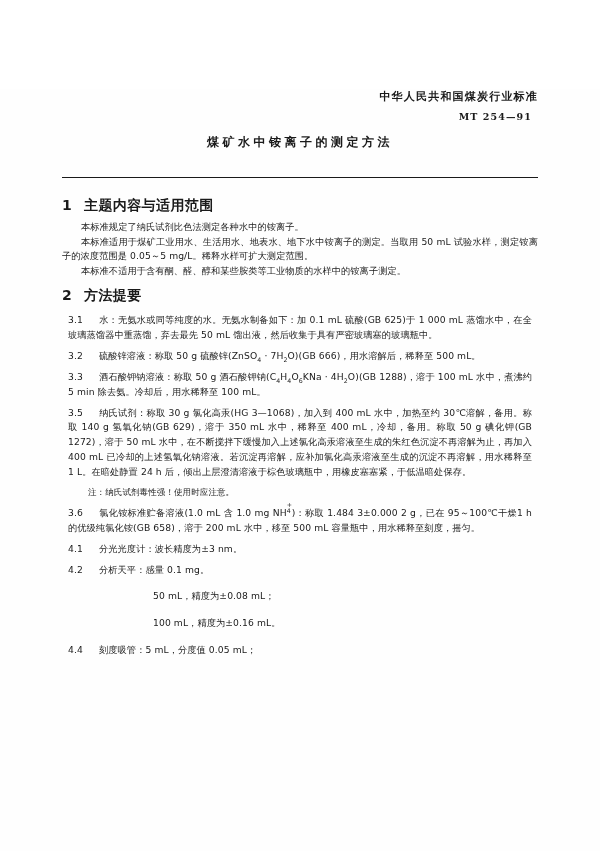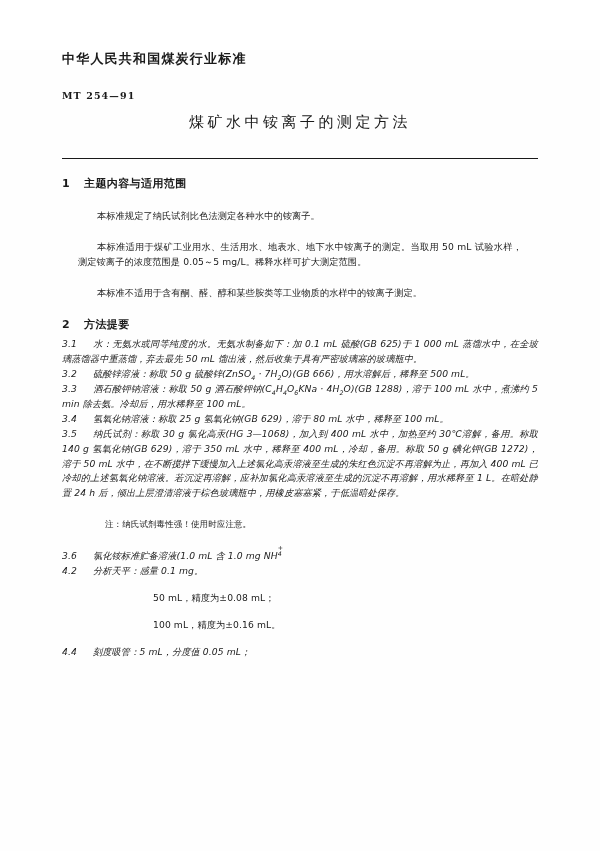--- a/index.html
+++ b/index.html
@@ -18,86 +18,85 @@
     position: relative;
     width: 600px;
     height: 851px;
     box-sizing: border-box;
     padding: 0 62px;
     background: #fefefe;
   }
 
   
   .std-org {
-    text-align: left;
-    font-size: 13px;
+    text-align: right;
+    font-size: 11px;
     font-weight: bold;
     letter-spacing: 1.2px;
-    margin-top: 50px;
+    margin-top: 89px;
   }
   .std-code-row {
-    text-align: left;
-    margin-top: 16px;
+    text-align: right;
+    margin-top: 1px;
     padding-right: 6px;
   }
   .std-code {
     font-size: 9.5px;
     font-weight: bold;
     letter-spacing: 1.1px;
     font-family: "DejaVu Serif", "Liberation Serif", serif;
   }
   .std-title {
     text-align: center;
-    font-size: 15px;
-    font-weight: normal;
+    font-size: 12px;
+    font-weight: bold;
     letter-spacing: 3.5px;
     margin-top: 10px;
   }
   .rule-top {
     border: 0;
     border-top: 1.3px solid #1a1a1a;
     margin: 26px 0 0 0;
   }
 
   
   .body {
     margin-top: 16px;
     font-size: 9.2px;
     line-height: 1.62;
   }
   .sec-head {
     font-weight: bold;
-    font-size: 11px;
+    font-size: 14px;
     margin-top: 5px;
     margin-bottom: 3px;
     letter-spacing: 0.4px;
   }
   .sec-head .num {
     display: inline-block;
     width: 22px;
   }
   p.para {
-    margin: 16px;
+    margin: 0;
     text-indent: 19px;
     text-align: justify;
     letter-spacing: 0.1px;
   }
   p.item {
-    margin: 0;
+    margin: 6px;
     text-align: justify;
     letter-spacing: 0.1px;
     padding-left: 0;
-    font-style: italic;
   }
   p.item .inum {
     display: inline-block;
     min-width: 31px;
   }
   p.note {
-    margin: 17px;
+    margin: 0;
     text-indent: 26px;
     font-size: 8.5px;
     letter-spacing: 0.1px;
   }
   p.subline {
     margin: 12px;
     padding-left: 79px;
     letter-spacing: 0.1px;
   }
   sub, sup {
@@ -156,35 +155,35 @@
     </p>
 
     <p class="item">
       <span class="inum">3.2</span><span>硫酸锌溶液：称取 50 g 硫酸锌(ZnSO</span><sub>4</sub><span> · 7H</span><sub>2</sub><span>O)(GB 666)，用水溶解后，稀释至 500 mL。</span>
     </p>
 
     <p class="item">
       <span class="inum">3.3</span><span>酒石酸钾钠溶液：称取 50 g 酒石酸钾钠(C</span><sub>4</sub><span>H</span><sub>4</sub><span>O</span><sub>6</sub><span>KNa · 4H</span><sub>2</sub><span>O)(GB 1288)，溶于 100 mL 水中，煮沸约 5 min 除去氨。冷却后，用水稀释至 100 mL。</span>
     </p>
 
-    <p class="item">
-      <span class="inum">3.4</span><span>氢氧化钠溶液：称取 25 g 氢氧化钠(GB 629)，溶于 80 mL 水中，稀释至 100 mL。</span>
-    </p>
 
     <p class="item">
       <span class="inum">3.5</span><span>纳氏试剂：称取 30 g 氯化高汞(HG 3—1068)，加入到 400 mL 水中，加热至约 30℃溶解，备用。称取 140 g 氢氧化钠(GB 629)，溶于 350 mL 水中，稀释至 400 mL，冷却，备用。称取 50 g 碘化钾(GB 1272)，溶于 50 mL 水中，在不断搅拌下缓慢加入上述氯化高汞溶液至生成的朱红色沉淀不再溶解为止，再加入 400 mL 已冷却的上述氢氧化钠溶液。若沉淀再溶解，应补加氯化高汞溶液至生成的沉淀不再溶解，用水稀释至 1 L。在暗处静置 24 h 后，倾出上层澄清溶液于棕色玻璃瓶中，用橡皮塞塞紧，于低温暗处保存。</span>
     </p>
     <p class="note">注：纳氏试剂毒性强！使用时应注意。</p>
 
     <p class="item">
-      <span class="inum">3.6</span><span>氯化铵标准贮备溶液(1.0 mL 含 1.0 mg NH</span><span class="stack"><sup>+</sup><sub>4</sub></span>
+      <span class="inum">3.6</span><span>氯化铵标准贮备溶液(1.0 mL 含 1.0 mg NH</span><span class="stack"><sup>+</sup><sub>4</sub></span><span>)：称取 1.484 3±0.000 2 g，已在 95～100℃干燥1 h 的优级纯氯化铵(GB 658)，溶于 200 mL 水中，移至 500 mL 容量瓶中，用水稀释至刻度，摇匀。</span>
     </p>
 
 
 
+    <p class="item">
+      <span class="inum">4.1</span><span>分光光度计：波长精度为±3 nm。</span>
+    </p>
     <p class="item">
       <span class="inum">4.2</span><span>分析天平：感量 0.1 mg。</span>
     </p>
     <p class="subline">50 mL，精度为±0.08 mL；</p>
     <p class="subline">100 mL，精度为±0.16 mL。</p>
     <p class="item">
       <span class="inum">4.4</span><span>刻度吸管：5 mL，分度值 0.05 mL；</span>
     </p>
 
   </div>

